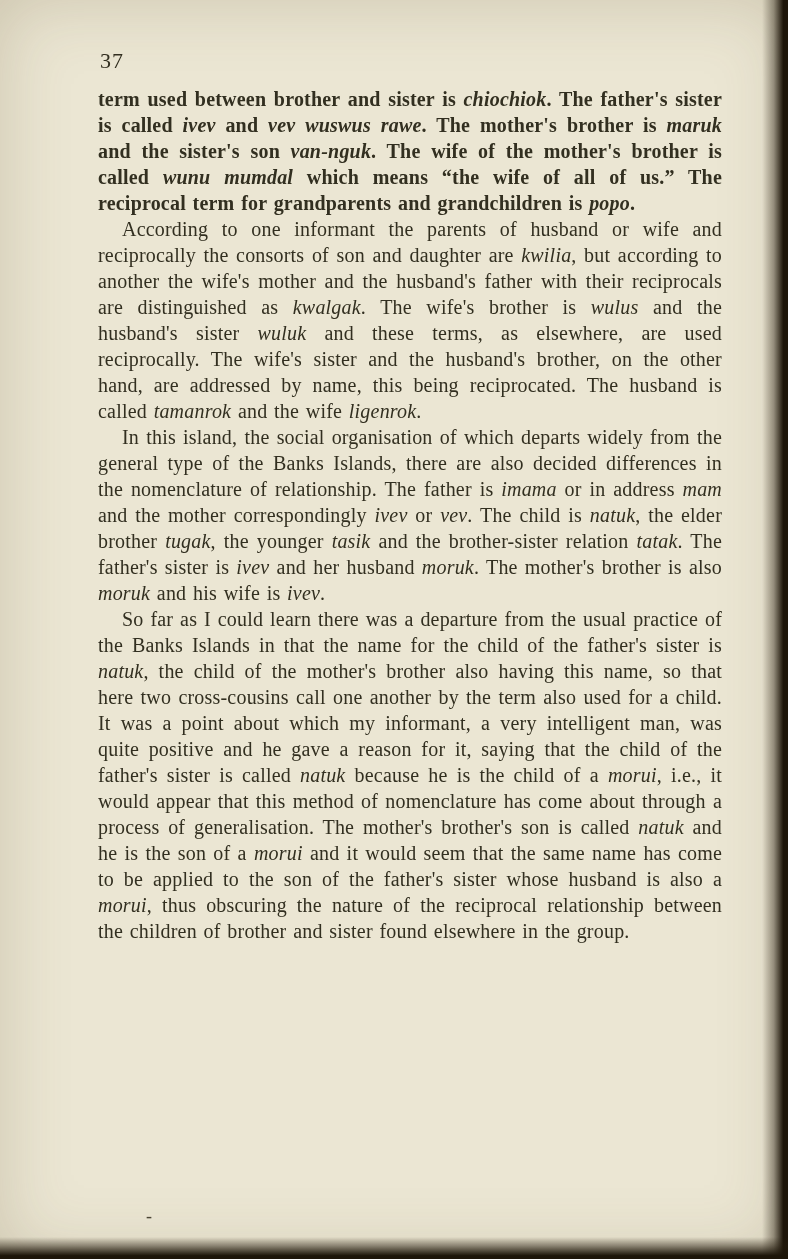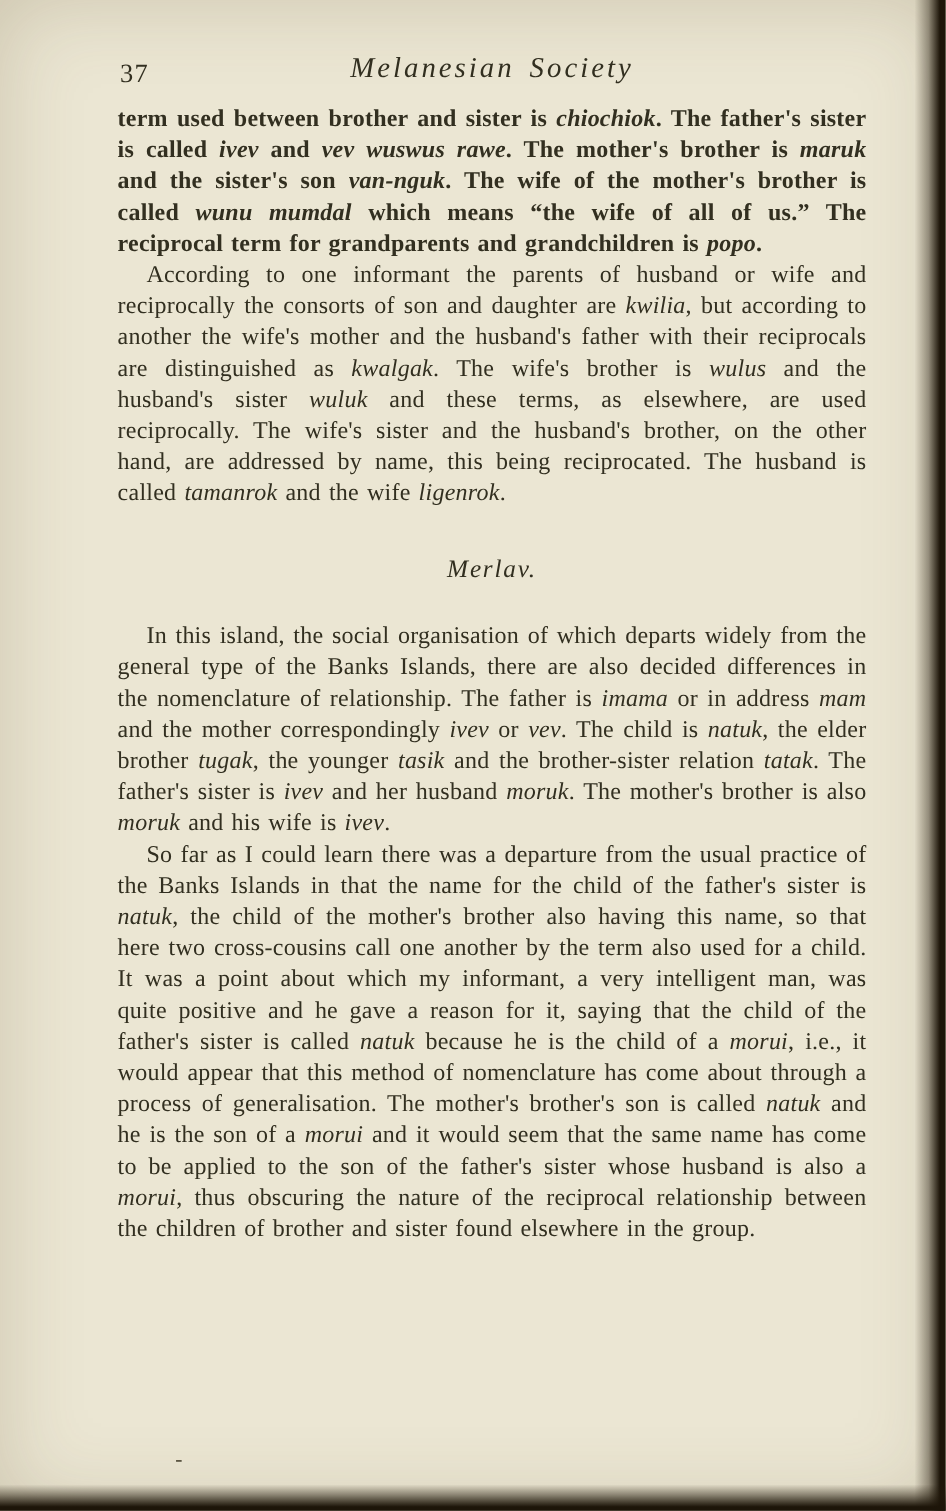--- a/index.html
+++ b/index.html
@@ -101,27 +101,25 @@
     pointer-events: none;
   }
 </style>
 </head>
 <body>
 
 <div class="page">
 
   <div class="header">
     <span class="pagenum">37</span>
-    <span class="title">Melanesian Society</span>
   </div>
 
   <div class="text">
     <p class="para noindent"><span>term used between brother and sister is </span><i>chiochiok</i><span>.  The father's sister is called </span><i>ivev</i><span> and </span><i>vev wuswus rawe</i><span>.  The mother's brother is </span><i>maruk</i><span> and the sister's son </span><i>van-nguk</i><span>.  The wife of the mother's brother is called </span><i>wunu mumdal</i><span> which means “the wife of all of us.”  The reciprocal term for grandparents and grandchildren is </span><i>popo</i><span>.</span></p>
     <p class="para"><span>According to one informant the parents of husband or wife and reciprocally the consorts of son and daughter are </span><i>kwilia</i><span>, but according to another the wife's mother and the husband's father with their reciprocals are distinguished as </span><i>kwalgak</i><span>.  The wife's brother is </span><i>wulus</i><span> and the husband's sister </span><i>wuluk</i><span> and these terms, as elsewhere, are used reciprocally.  The wife's sister and the husband's brother, on the other hand, are addressed by name, this being reciprocated. The husband is called </span><i>tamanrok</i><span> and the wife </span><i>ligenrok</i><span>.</span></p>
-    <h3 class="section-heading">Merlav.</h3>
     <p class="para"><span>In this island, the social organisation of which departs widely from the general type of the Banks Islands, there are also decided differences in the nomenclature of relationship.  The father is </span><i>imama</i><span> or in address </span><i>mam</i><span> and the mother correspondingly </span><i>ivev</i><span> or </span><i>vev</i><span>.  The child is </span><i>natuk</i><span>, the elder brother </span><i>tugak</i><span>, the younger </span><i>tasik</i><span> and the brother-sister relation </span><i>tatak</i><span>.  The father's sister is </span><i>ivev</i><span> and her husband </span><i>moruk</i><span>. The mother's brother is also </span><i>moruk</i><span> and his wife is </span><i>ivev</i><span>.</span></p>
     <p class="para"><span>So far as I could learn there was a departure from the usual practice of the Banks Islands in that the name for the child of the father's sister is </span><i>natuk</i><span>, the child of the mother's brother also having this name, so that here two cross-cousins call one another by the term also used for a child.  It was a point about which my informant, a very intelligent man, was quite positive and he gave a reason for it, saying that the child of the father's sister is called </span><i>natuk</i><span> because he is the child of a </span><i>morui</i><span>, i.e., it would appear that this method of nomenclature has come about through a process of generalisation.  The mother's brother's son is called </span><i>natuk</i><span> and he is the son of a </span><i>morui</i><span> and it would seem that the same name has come to be applied to the son of the father's sister whose husband is also a </span><i>morui</i><span>, thus obscuring the nature of the reciprocal relationship between the children of brother and sister found elsewhere in the group.</span></p>
   </div>
 
   <span class="stray">-</span>
 
   <div class="edge-right"></div>
   <div class="edge-bottom"></div>
 
 </div>

